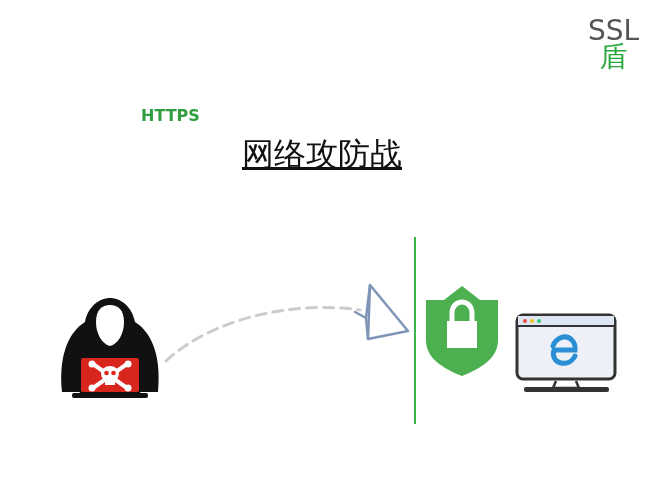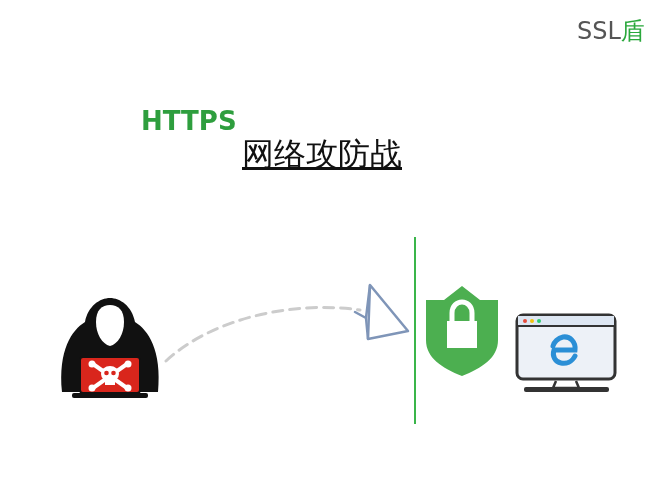--- a/index.html
+++ b/index.html
@@ -1,20 +1,20 @@
 <!DOCTYPE html>
 <html><head>
   <meta charset="utf-8">
   <style>
     html, body { margin: 0; padding: 0; background: #ffffff; }
     body { width: 650px; height: 488px; position: relative; overflow: hidden;
            font-family: "DejaVu Sans", "Liberation Sans", sans-serif; }
-    .brand { position: absolute; left: 577px; top: 18px; font-size: 24px; line-height: 26px; color: #555555; letter-spacing: 0px; }
+    .brand { position: absolute; left: 577px; top: 18px; font-size: 28px; line-height: 26px; color: #555555; letter-spacing: 0px; text-align: center; }
     .brand .accent { color: #2aa83c; }
-    .title-en { position: absolute; left: 141px; top: 106px; font-size: 26px; font-weight: bold; color: #2e9e3e;
+    .title-en { position: absolute; left: 141px; top: 106px; font-size: 16px; font-weight: bold; color: #2e9e3e;
                 font-family: "DejaVu Sans", sans-serif; letter-spacing: 0px; }
     .title-cn { position: absolute; left: 242px; top: 134px; font-size: 32px; color: #111111; line-height: 40px; text-decoration: underline; }
     svg.stage { position: absolute; left: 0; top: 0; }
   </style>
 </head>
 <body>
 
 <div class="brand">
   <span>SSL</span><span class="accent">盾</span>
 </div>

